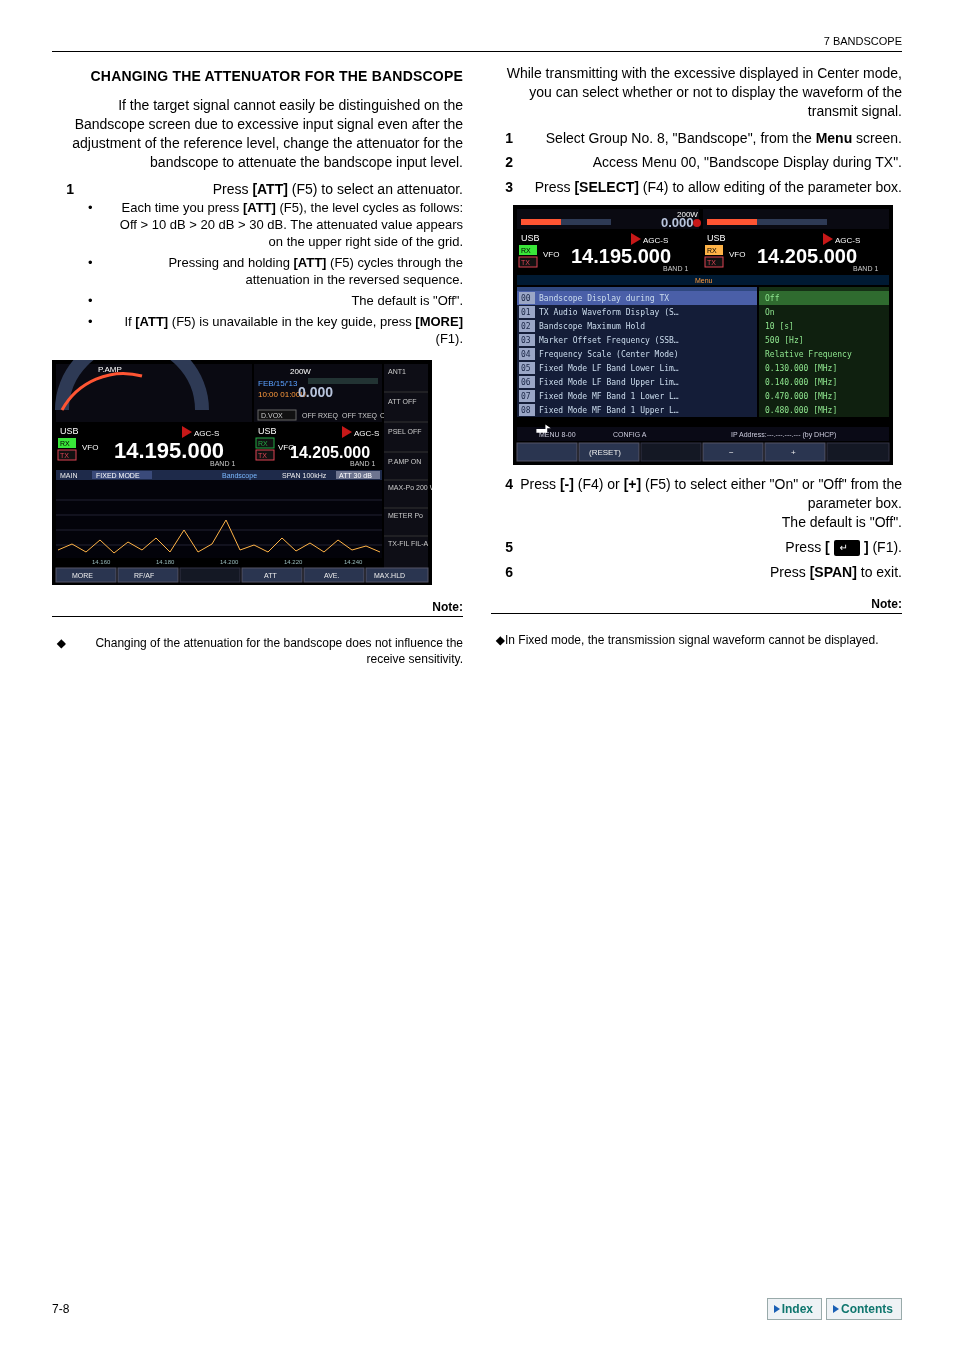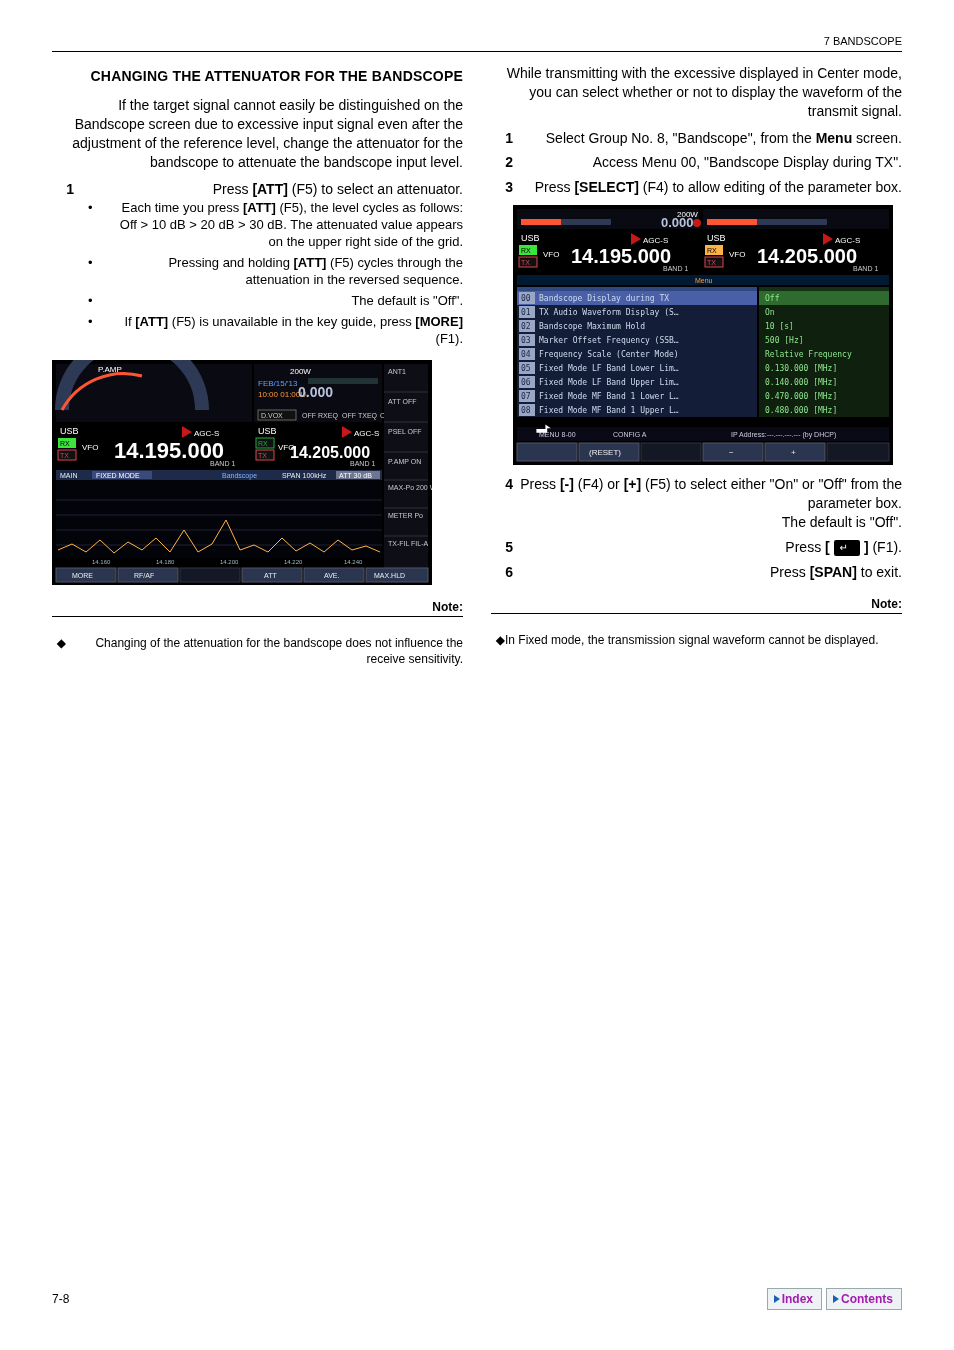--- a/index.html
+++ b/index.html
@@ -100,37 +100,37 @@
   .screenshot {
     width: 100%;
     margin: 8px 0 10px 0;
   }
   .screenshot svg { display: block; }
 
   .footer {
     position: absolute;
     left: 52px;
     right: 52px;
-    bottom: 40px;
+    bottom: 30px;
     display: flex;
     justify-content: space-between;
     align-items: center;
     font-size: 12px;
   }
   .footer-btns {
     display: flex;
     gap: 4px;
   }
   .foot-btn {
     border: 1px solid #9aa;
     background: #eef2f5;
     padding: 2px 8px 2px 6px;
     font-size: 12px;
     font-weight: bold;
-    color: #a21caf;
+    color: #0f766e;
     display: inline-flex;
     align-items: center;
     gap: 2px;
   }
   .foot-btn .tri {
     width: 0; height: 0;
     border-top: 4px solid transparent;
     border-bottom: 4px solid transparent;
     border-left: 6px solid #1a5fb4;
   }

